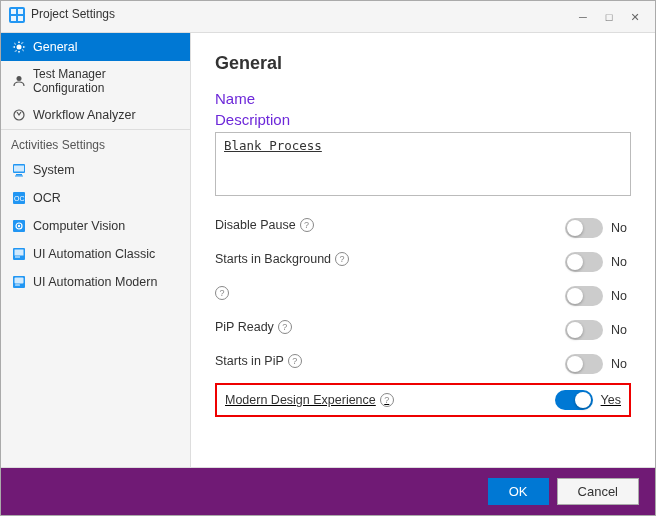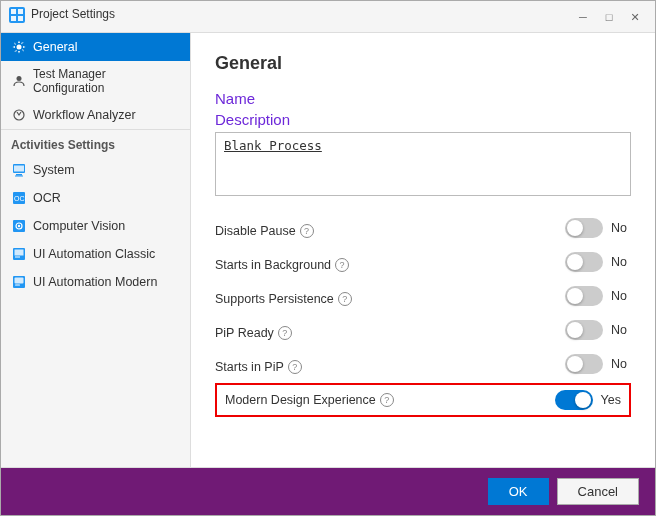--- a/index.html
+++ b/index.html
@@ -88,21 +88,21 @@
       gap: 6px;
     }
     .sidebar-item.active {
       background: #0078d4;
       color: white;
     }
     .sidebar-section-label {
       padding: 8px 10px 4px 10px;
       font-size: 12px;
       color: #555;
-      font-weight: 700;
+      font-weight: 400;
       border-top: 1px solid #ddd;
     }
     .sidebar-icon {
       width: 16px;
       height: 16px;
       display: flex;
       align-items: center;
       justify-content: center;
       flex-shrink: 0;
     }
@@ -132,21 +132,21 @@
       outline: none;
       margin-bottom: 12px;
     }
     textarea.text-input {
       resize: none;
       height: 64px;
       text-decoration: underline;
     }
     .settings-row {
       display: flex;
-      align-items: flex-end;
+      align-items: flex-start;
       padding: 7px 0;
       border-bottom: none;
     }
     .settings-row-label {
       flex: 1;
       font-size: 12.5px;
       color: #333;
       display: flex;
       align-items: center;
       gap: 4px;
@@ -195,20 +195,21 @@
       font-size: 12.5px;
       color: #333;
       min-width: 20px;
     }
     .modern-row {
       border: 2px solid #e00;
       padding: 5px 8px;
       margin-top: 2px;
       display: flex;
       align-items: center;
+      text-decoration: underline;
     }
     .footer {
       border-top: 1px solid #ddd;
       padding: 10px 16px;
       display: flex;
       justify-content: flex-end;
       gap: 8px;
       background: #701a75;
       flex-shrink: 0;
     }
@@ -371,21 +372,20 @@
         </span>
         <div class="toggle-wrap">
           <div class="toggle"></div>
           <span class="toggle-value">No</span>
         </div>
       </div>
 
       
       <div class="settings-row">
         <span class="settings-row-label">
-          <span>Supports Persistence</span>
           <span class="help-icon">?</span>
         </span>
         <div class="toggle-wrap">
           <div class="toggle"></div>
           <span class="toggle-value">No</span>
         </div>
       </div>
 
       
       <div class="settings-row">

